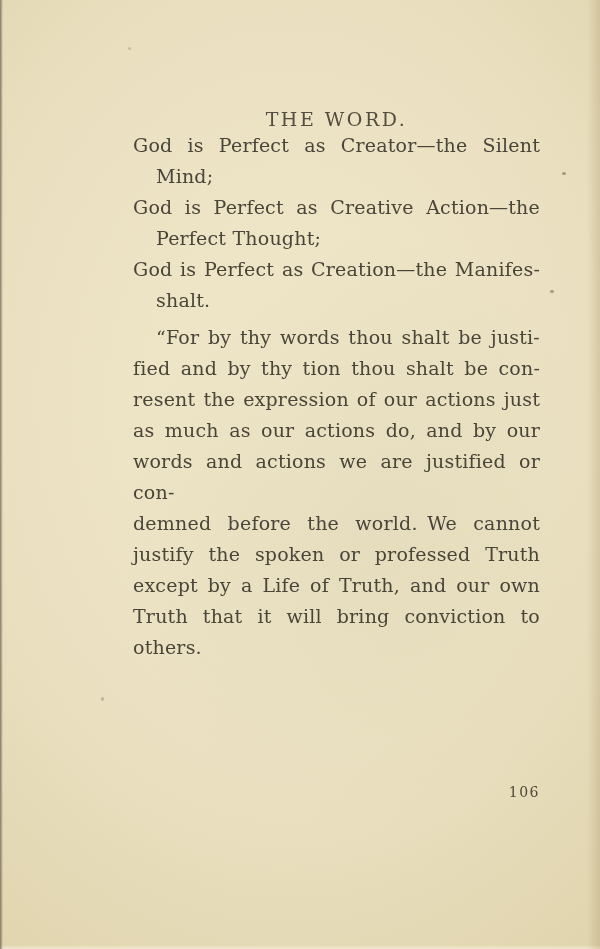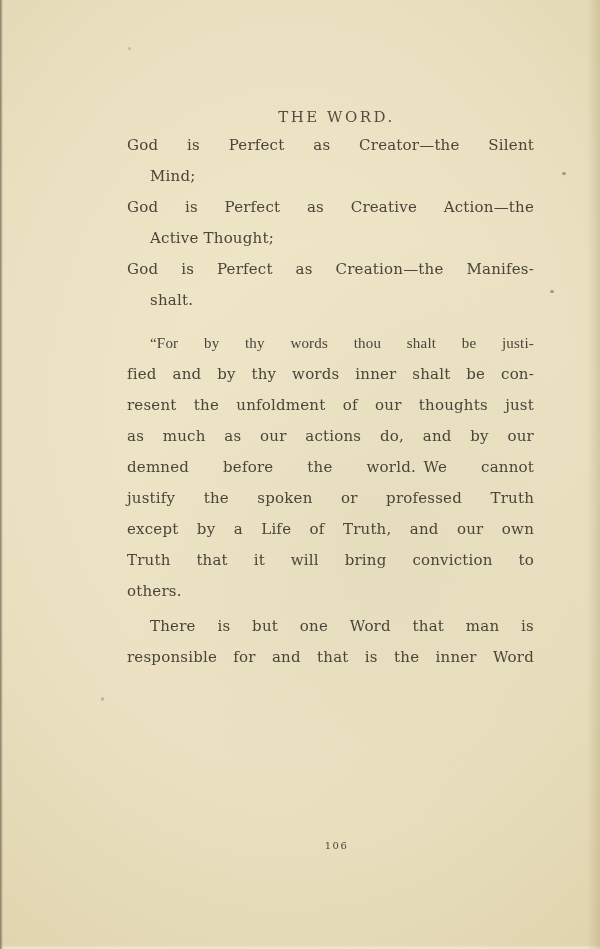--- a/index.html
+++ b/index.html
@@ -20,48 +20,48 @@
       radial-gradient(ellipse 85% 70% at 48% 42%, #f0e6c9 0%, var(--paper) 55%, #e1d5af 100%);
     font-family: "DejaVu Serif", "Liberation Serif", serif;
     color: var(--ink);
   }
   .running-header {
     position: absolute;
     top: 108px;
     left: 133px;
     width: 407px;
     text-align: center;
-    font-size: 15px;
+    font-size: 19px;
     letter-spacing: 2.5px;
     color: #534d3f;
   }
   .page-body {
     position: absolute;
     top: 130px;
-    left: 127px;
+    left: 133px;
     width: 407px;
-    font-size: 15px;
+    font-size: 19px;
     line-height: 31px;
     letter-spacing: 0.2px;
   }
   .line {
     text-align: justify;
     text-align-last: left;
   }
   .line.j { text-align-last: justify; }
   .line.ind { padding-left: 23px; }
-  .line.gap-lg { margin-top: 12px; font-family: Liberation Serif, serif; }
+  .line.gap-lg { margin-top: 6px; }
   .line.gap-sm { margin-top: 4px; }
   .folio {
     position: absolute;
-    top: 840px;
+    top: 784px;
     left: 133px;
     width: 407px;
-    text-align: center;
-    font-size: 10px;
+    text-align: right;
+    font-size: 14px;
     letter-spacing: 1.5px;
     color: #4d473a;
   }
   .speck {
     position: absolute;
     border-radius: 50%;
     background: rgba(104,92,64,0.55);
   }
   .speck.s1 { left: 562px; top: 172px; width: 4px; height: 3px; }
   .speck.s2 { left: 550px; top: 290px; width: 4px; height: 3px; }
@@ -72,38 +72,35 @@
 <body>
 
 <div class="scan">
   <div class="running-header">THE WORD.</div>
 
   <div class="page-body">
       <div>
         <div class="line j">God is Perfect as Creator—the Silent</div>
         <div class="line ind">Mind;</div>
         <div class="line j">God is Perfect as Creative Action—the</div>
-        <div class="line ind">Active Thought;</div>
+        <div class="line ind">Perfect Thought;</div>
         <div class="line j">God is Perfect as Creation—the Manifes-</div>
         <div class="line ind">shalt.</div>
       </div>
       <div>
         <div class="line j ind gap-lg">“For by thy words thou shalt be justi-</div>
-        <div class="line j">fied and by thy words inner shalt be con-</div>
-        <div class="line j">resent the unfoldment of our thoughts just</div>
+        <div class="line j">fied and by thy tion thou shalt be con-</div>
+        <div class="line j">resent the expression of our actions just</div>
         <div class="line j">as much as our actions do, and by our</div>
+        <div class="line j">words and actions we are justified or con-</div>
         <div class="line j">demned before the world. We cannot</div>
         <div class="line j">justify the spoken or professed Truth</div>
         <div class="line j">except by a Life of Truth, and our own</div>
         <div class="line j">Truth that it will bring conviction to</div>
         <div class="line">others.</div>
-      </div>
-      <div>
-        <div class="line j ind gap-sm">There is but one Word that man is</div>
-        <div class="line j">responsible for and that is the inner Word</div>
       </div>
     </div>
 
   <div class="folio">106</div>
 
   <div class="speck s1"></div>
   <div class="speck s2"></div>
   <div class="speck s3"></div>
   <div class="speck s4"></div>
 </div>

